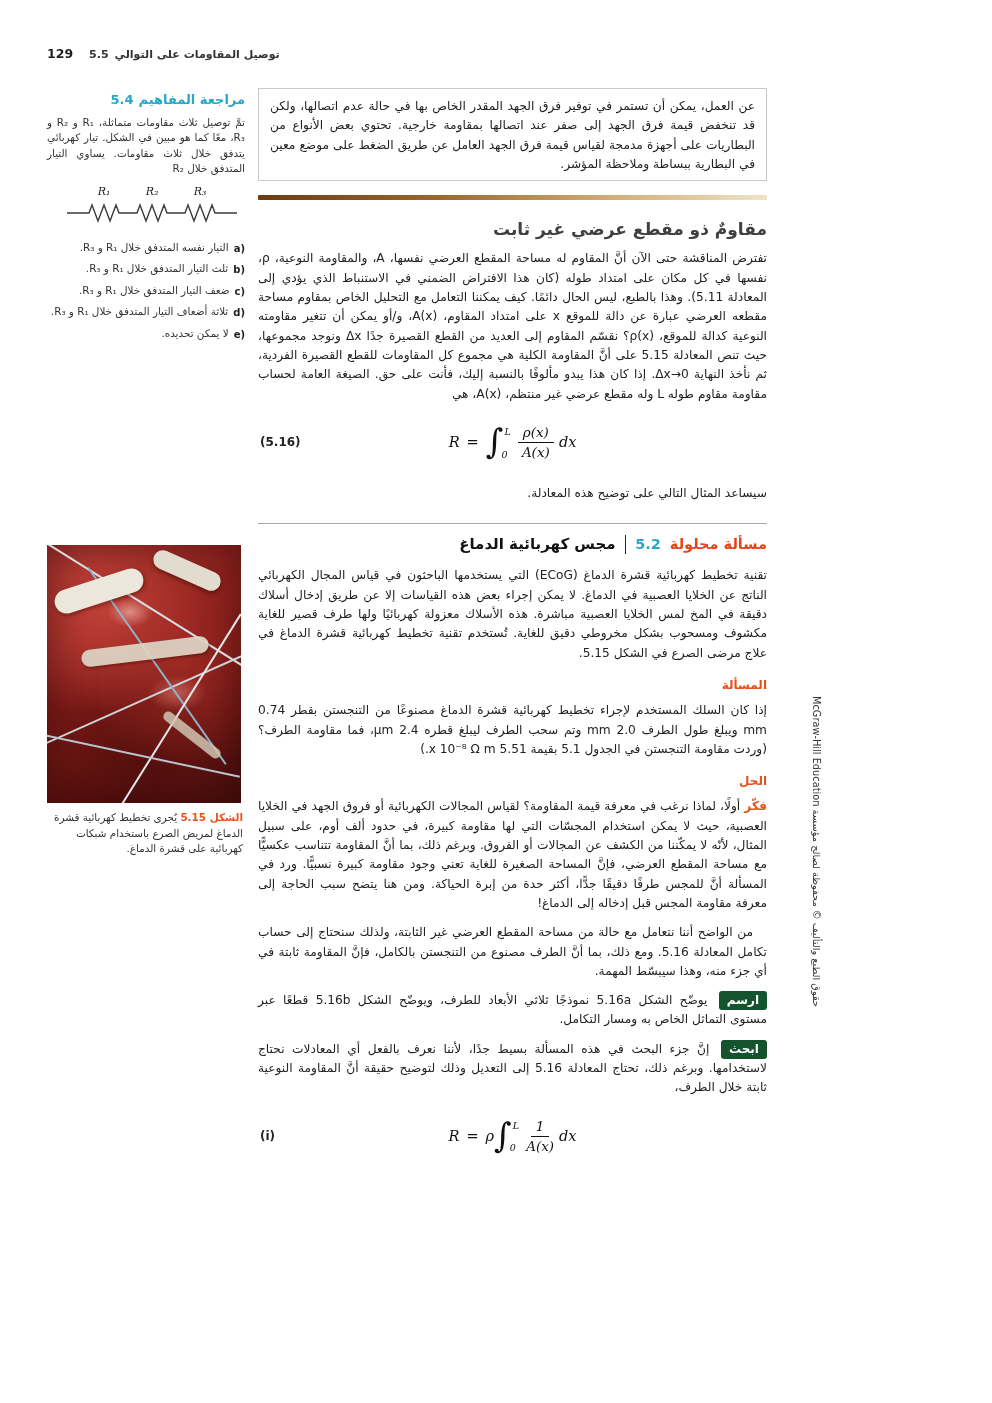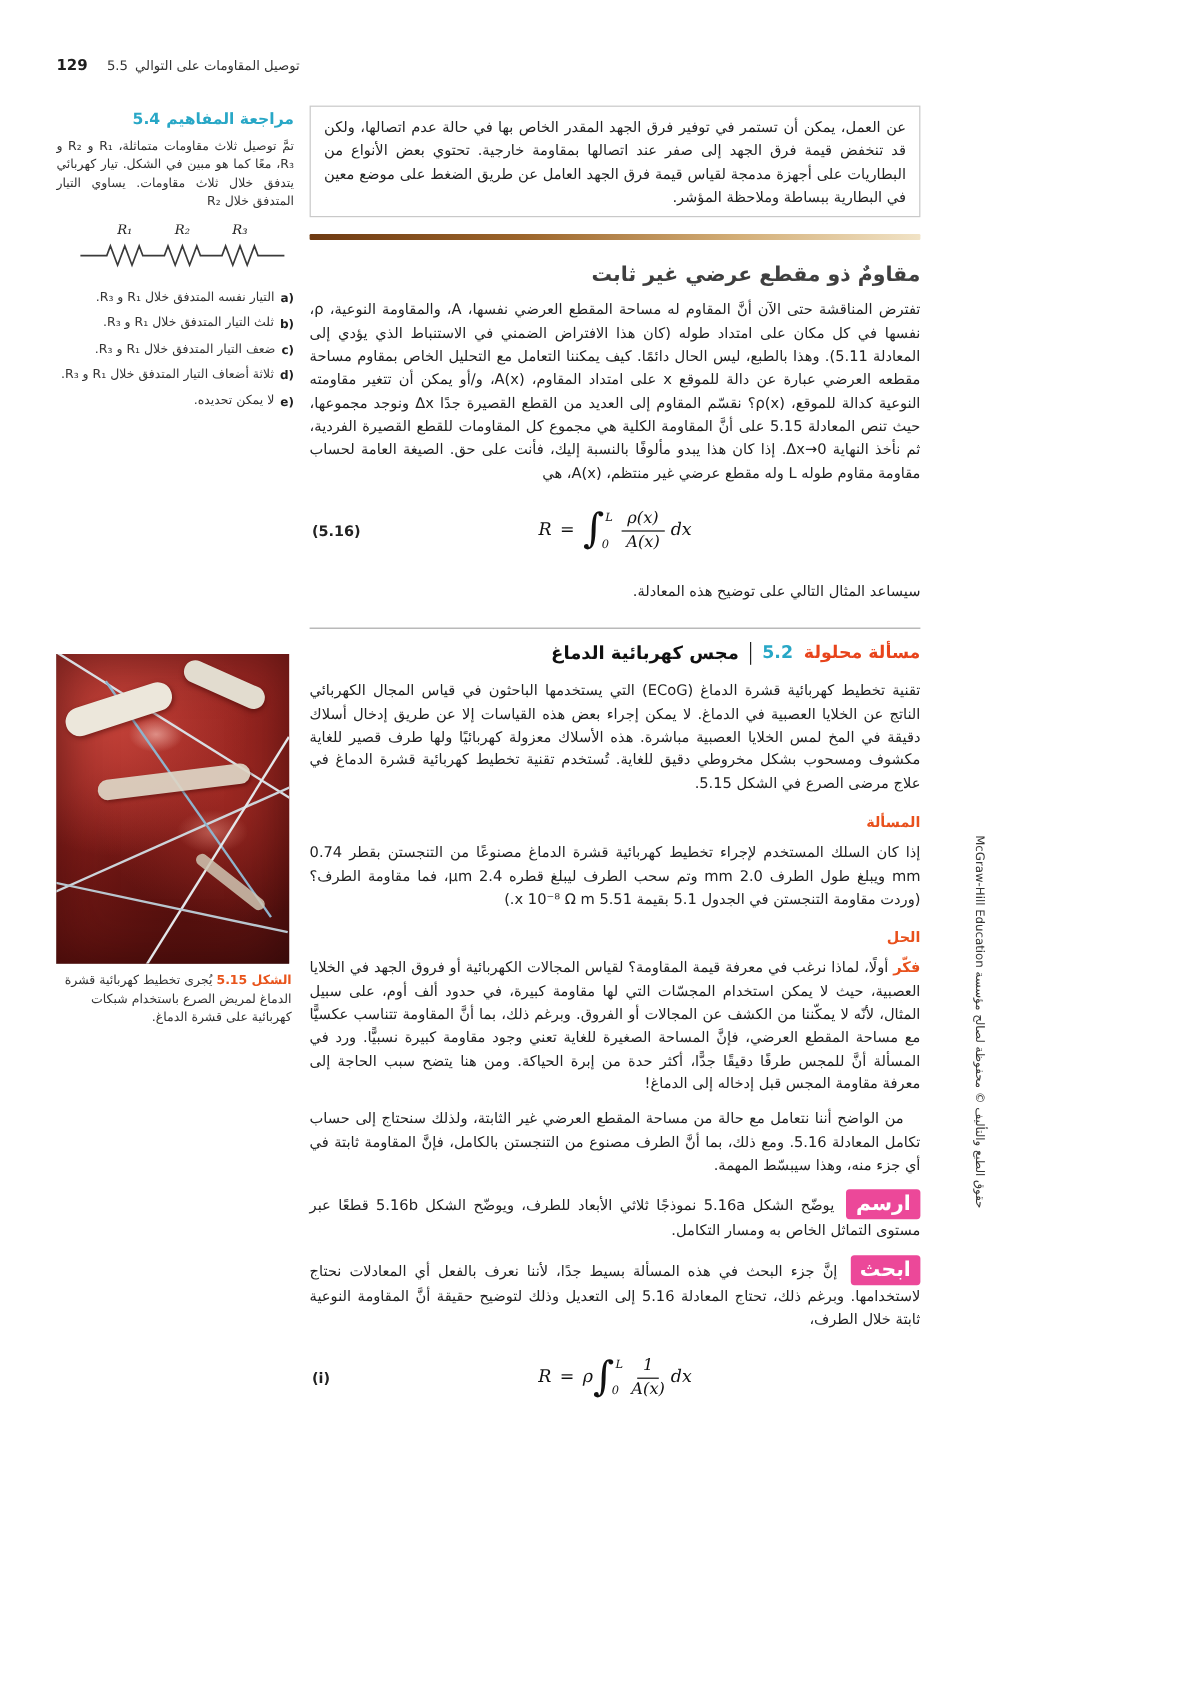--- a/index.html
+++ b/index.html
@@ -2,21 +2,21 @@
 <html><head>
 <meta charset="utf-8">
 <style>
   * { box-sizing: border-box; }
   body { margin:0; background:#e8e8e8; font-family:"DejaVu Sans", sans-serif; }
   .page { position:relative; width:992px; height:1403px; margin:0 auto; background:#ffffff; color:#262626; overflow:hidden; }
 
   
   .page-header { position:absolute; top:46px; left:47px; display:flex; gap:16px; align-items:baseline; }
   .page-number { font-weight:bold; font-size:12.5px; color:#1f1f1f; }
-  .section-ref { display:flex; gap:6px; font-weight:normal; font-size:11px; color:#333; }
+  .section-ref { display:flex; gap:6px; font-weight:bold; font-size:11px; color:#333; }
 
   
   .concept-review { position:absolute; left:47px; top:92px; width:198px; direction:rtl; text-align:right; font-size:10.4px; line-height:15.6px; color:#333; }
   .cr-head { display:flex; gap:5px; align-items:baseline; color:#28a7c6; font-weight:bold; font-size:13px; margin-bottom:7px; }
   .cr-intro { text-align:justify; margin:0 0 6px; }
   .circuit-wrap { margin:2px 0 8px; }
   .cr-option { display:flex; gap:5px; margin-bottom:5px; align-items:flex-start; }
   .cr-letter { font-weight:bold; color:#1f1f1f; flex:0 0 auto; font-size:10px; padding-top:1px; }
   .cr-text { text-align:right; }
 
@@ -69,21 +69,21 @@
 
   
   .sp-header { display:flex; align-items:center; gap:9px; border-top:1px solid #a8a8a8; padding-top:11px; margin:20px 0 12px; }
   .sp-label { color:#e8441c; font-weight:bold; font-size:14.5px; }
   .sp-number { color:#28a7c6; font-weight:bold; font-size:14.5px; }
   .sp-bar { width:1.5px; height:19px; background:#222; }
   .sp-title { font-weight:bold; font-size:15px; color:#111; }
 
   .orange-head { color:#e8501c; font-weight:bold; font-size:12px; margin:13px 0 6px; text-align:right; }
   .step-word { color:#e8501c; font-weight:bold; }
-  .step-badge { display:inline-block; background:#ec4899; color:#fff; font-weight:bold; font-size:17px; line-height:1.2; padding:2px 8px 3px; border-radius:3px; margin-left:4px; }
+  .step-badge { display:inline-block; background:#14532d; color:#fff; font-weight:bold; font-size:12px; line-height:1.2; padding:2px 8px 3px; border-radius:3px; margin-left:4px; }
   .indented { text-indent:14px; }
 
   .continued { text-align:left; padding-left:212px; font-weight:bold; font-size:11px; color:#333; margin-top:26px; }
 
   
   .copyright-vertical { position:absolute; left:660px; top:846px; width:312px; direction:rtl; text-align:center; font-size:9.8px; color:#333; transform:rotate(90deg); transform-origin:center; white-space:nowrap; }
 
   .circuit text { font-family:"DejaVu Serif", serif; font-style:italic; font-size:11px; fill:#222; }
 </style>
 </head>

